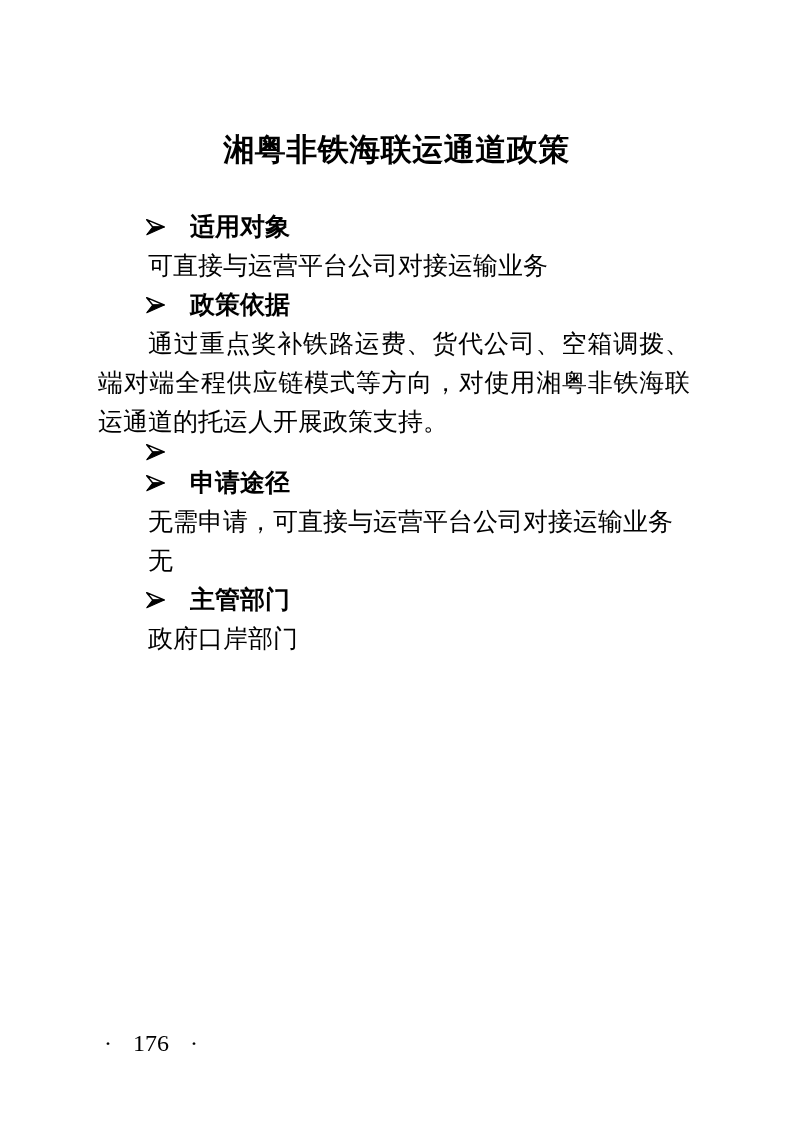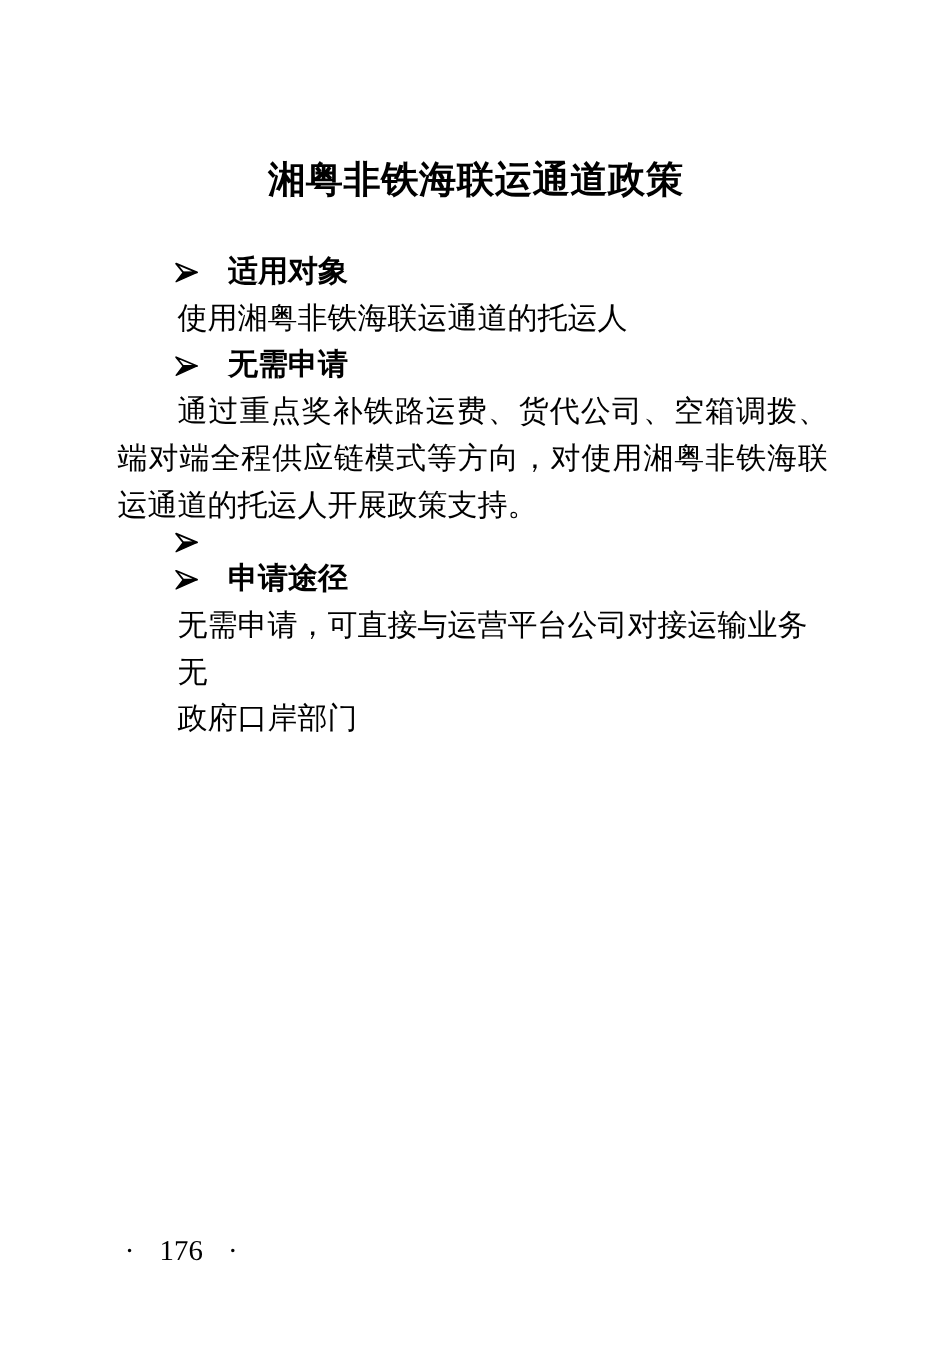--- a/index.html
+++ b/index.html
@@ -77,30 +77,30 @@
 
     <div class="sec-head">
       <span class="bullet">
         <svg width="22" height="22" viewBox="0 0 24 24" aria-hidden="true">
           <polygon points="3,4 22,12 9.5,12" fill="#ffffff" stroke="#000000" stroke-width="1.6" stroke-linejoin="round"></polygon>
           <polygon points="9.5,12 22,12 3,20.5" fill="#000000" stroke="#000000" stroke-width="1.2" stroke-linejoin="round"></polygon>
         </svg>
       </span>
       <span>适用对象</span>
     </div>
-    <p class="body-p">使用湘粤非铁海联运通道的托运人</p>
+    <p class="body-p">可直接与运营平台公司对接运输业务</p>
 
     <div class="sec-head">
       <span class="bullet">
         <svg width="22" height="22" viewBox="0 0 24 24" aria-hidden="true">
           <polygon points="3,4 22,12 9.5,12" fill="#ffffff" stroke="#000000" stroke-width="1.6" stroke-linejoin="round"></polygon>
           <polygon points="9.5,12 22,12 3,20.5" fill="#000000" stroke="#000000" stroke-width="1.2" stroke-linejoin="round"></polygon>
         </svg>
       </span>
-      <span>无需申请</span>
+      <span>政策依据</span>
     </div>
     <p class="body-p">通过重点奖补铁路运费、货代公司、空箱调拨、端对端全程供应链模式等方向，对使用湘粤非铁海联运通道的托运人开展政策支持。</p>
 
     <div class="sec-head">
       <span class="bullet">
         <svg width="22" height="22" viewBox="0 0 24 24" aria-hidden="true">
           <polygon points="3,4 22,12 9.5,12" fill="#ffffff" stroke="#000000" stroke-width="1.6" stroke-linejoin="round"></polygon>
           <polygon points="9.5,12 22,12 3,20.5" fill="#000000" stroke="#000000" stroke-width="1.2" stroke-linejoin="round"></polygon>
         </svg>
       </span>
@@ -112,20 +112,29 @@
           <polygon points="3,4 22,12 9.5,12" fill="#ffffff" stroke="#000000" stroke-width="1.6" stroke-linejoin="round"></polygon>
           <polygon points="9.5,12 22,12 3,20.5" fill="#000000" stroke="#000000" stroke-width="1.2" stroke-linejoin="round"></polygon>
         </svg>
       </span>
       <span>申请途径</span>
     </div>
     <p class="body-p">无需申请，可直接与运营平台公司对接运输业务</p>
 
     <p class="body-p">无</p>
 
+    <div class="sec-head">
+      <span class="bullet">
+        <svg width="22" height="22" viewBox="0 0 24 24" aria-hidden="true">
+          <polygon points="3,4 22,12 9.5,12" fill="#ffffff" stroke="#000000" stroke-width="1.6" stroke-linejoin="round"></polygon>
+          <polygon points="9.5,12 22,12 3,20.5" fill="#000000" stroke="#000000" stroke-width="1.2" stroke-linejoin="round"></polygon>
+        </svg>
+      </span>
+      <span>主管部门</span>
+    </div>
     <p class="body-p">政府口岸部门</p>
 
   </div>
 
   <div class="footer">
     <span class="dot">·</span><span class="num">176</span><span class="dot">·</span>
   </div>
 
 </div>
 

